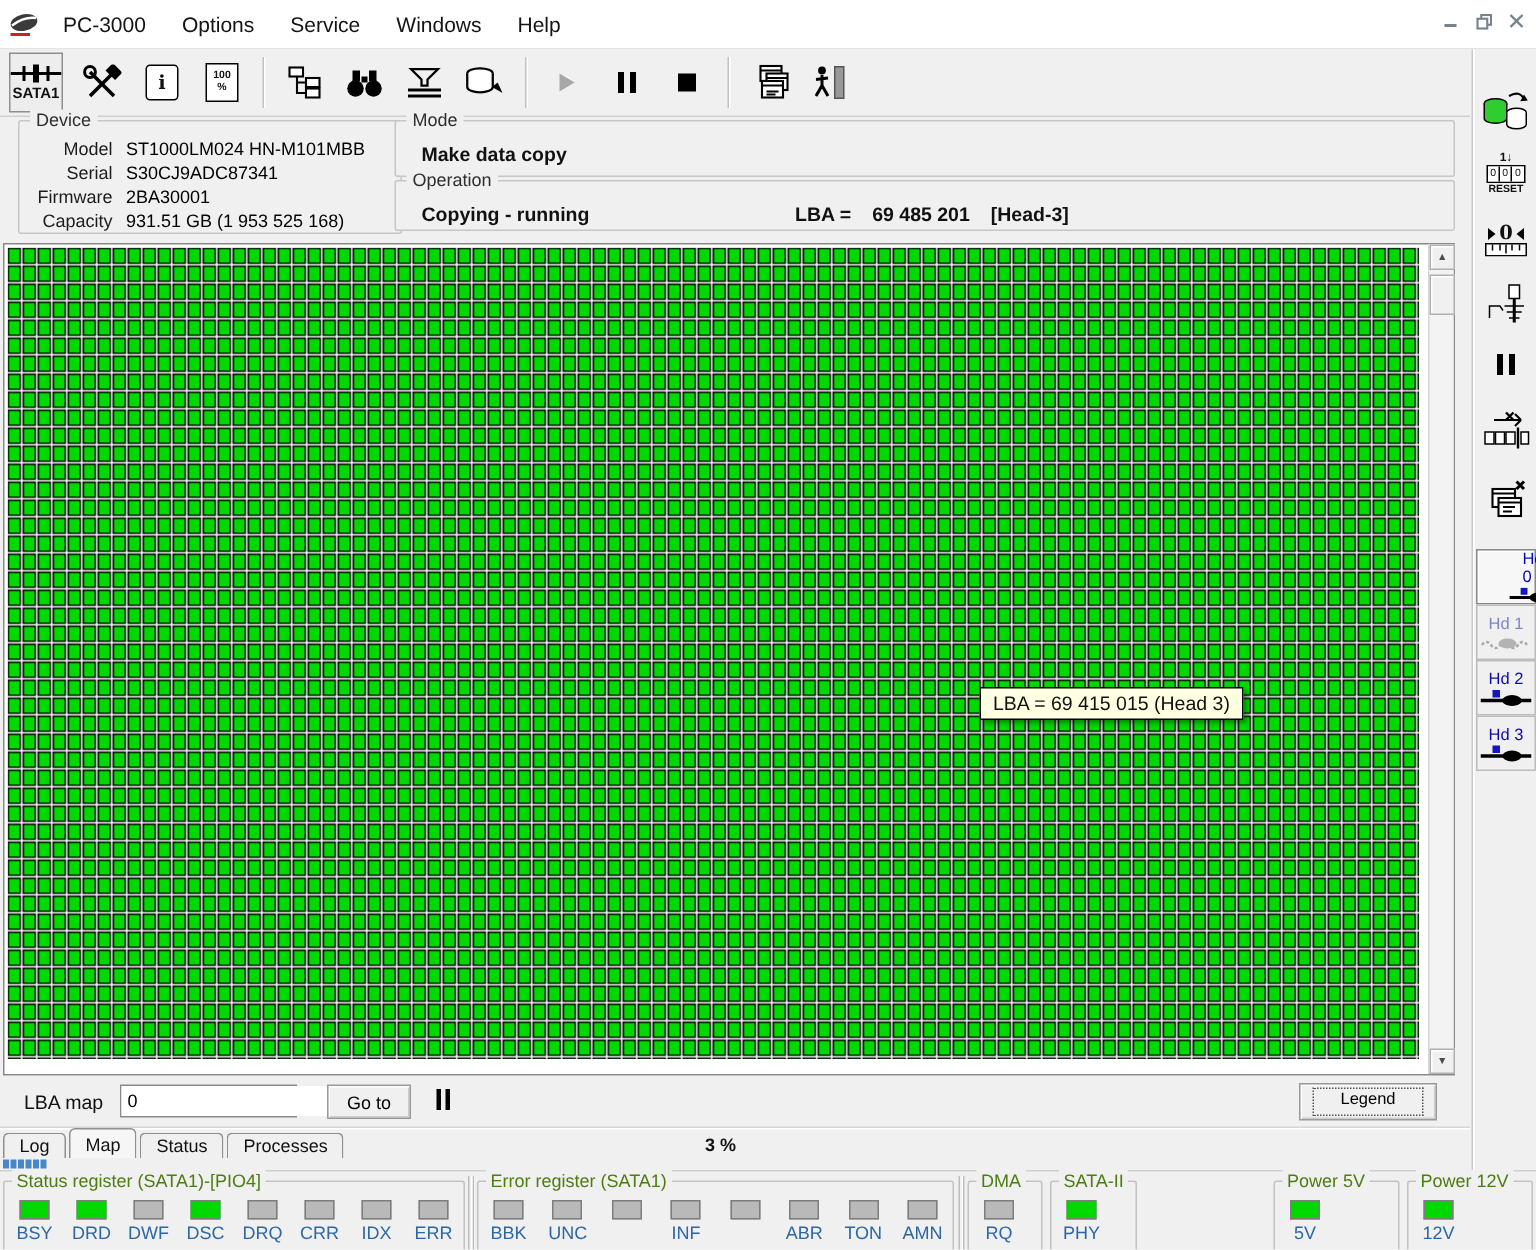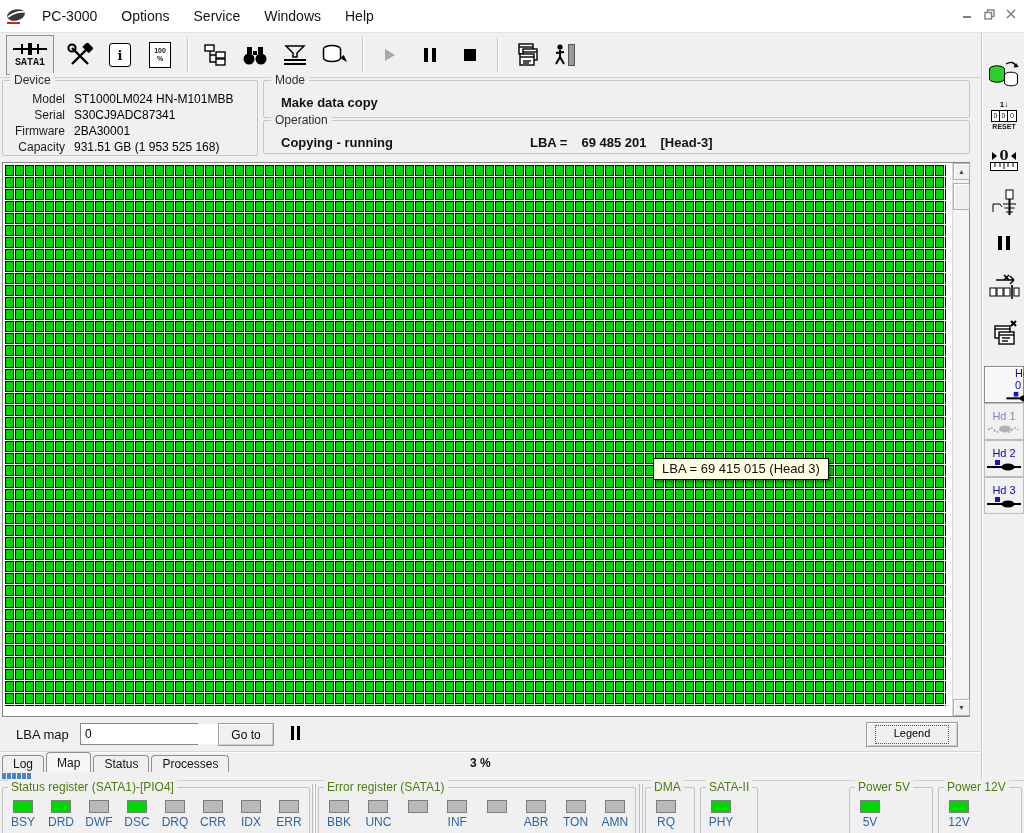--- a/index.html
+++ b/index.html
@@ -12,35 +12,35 @@
   .applogo { margin:0 4px 0 6px; width:20px; height:18px; }
   .menu-item { padding:2px 12px; font-size:14px; color:#141414; cursor:default; }
   .wincontrols { position:absolute; right:2px; top:4px; display:flex; }
   .winbtn { width:22px; height:20px; display:flex; align-items:center; justify-content:center; }
 
   
   .toolbar { position:absolute; left:0; top:33px; width:980px; height:45px; background:#f0f0f0;
              border-bottom:1px solid #cfcfcf; display:flex; align-items:center; padding-left:6px; }
   .tbtn { width:40px; height:38px; display:flex; align-items:center; justify-content:center; }
   .tsep { width:1px; height:34px; background:#c2c2c2; margin:0 7px; box-shadow:1px 0 0 #fff; }
-  .sata-btn { width:48px; height:40px; border:1px solid #8f8f8f; background:#ededed;
-              display:flex; flex-direction:column; align-items:center; justify-content:center; margin-right:6px;font-family:Liberation Mono, monospace; }
+  .sata-btn { width:36px; height:40px; border:1px solid #8f8f8f; background:#ededed;
+              display:flex; flex-direction:column; align-items:center; justify-content:center; margin-right:6px; }
   .sata-label { font-size:10px; font-weight:bold; letter-spacing:0; margin-top:1px; }
   .pct-ic { width:22px; height:26px; border:1.5px solid #000; background:#fff; font-size:7px; font-weight:bold;
             display:flex; flex-direction:column; align-items:center; justify-content:center; line-height:8px; }
   .pass-ic { width:22px; height:24px; border:1.5px solid #000; border-radius:3px; background:#fff;
              font-family:"DejaVu Serif", serif; font-size:13px; font-weight:bold; display:flex; align-items:center; justify-content:center; }
   .pause-glyph { display:flex; gap:4px; }
   .pause-glyph i { display:block; width:4px; height:14px; background:#000; }
   .stop-glyph { width:12px; height:12px; background:#000; }
 
   
   .gbox { position:absolute; border:1px solid #c6c6c6; border-radius:2px; background:#f0f0f0; }
   .gbox > .gtitle { position:absolute; top:-8px; left:7px; background:#f0f0f0; padding:0 4px; font-size:12px; color:#2e2e2e; }
-  .device-box { left:2px; top:80px; width:256px; height:76px; }
+  .device-box { left:12px; top:80px; width:256px; height:76px; }
   .dev-grid { margin-top:10px; }
   .dev-row { display:flex; font-size:12px; line-height:16px; }
   .dev-label { width:62px; text-align:right; color:#1c1c1c; }
   .dev-value { margin-left:9px; color:#000; }
   .mode-box { left:263px; top:80px; width:707px; height:38px; }
   .op-box   { left:263px; top:120px; width:707px; height:34px; }
   .bold-val { position:absolute; left:17px; top:14px; font-size:13px; font-weight:bold; }
   .lba-head { position:absolute; left:266px; top:14px; font-size:13px; font-weight:bold; display:flex; }
   .lba-head span { margin-right:14px; }
 

